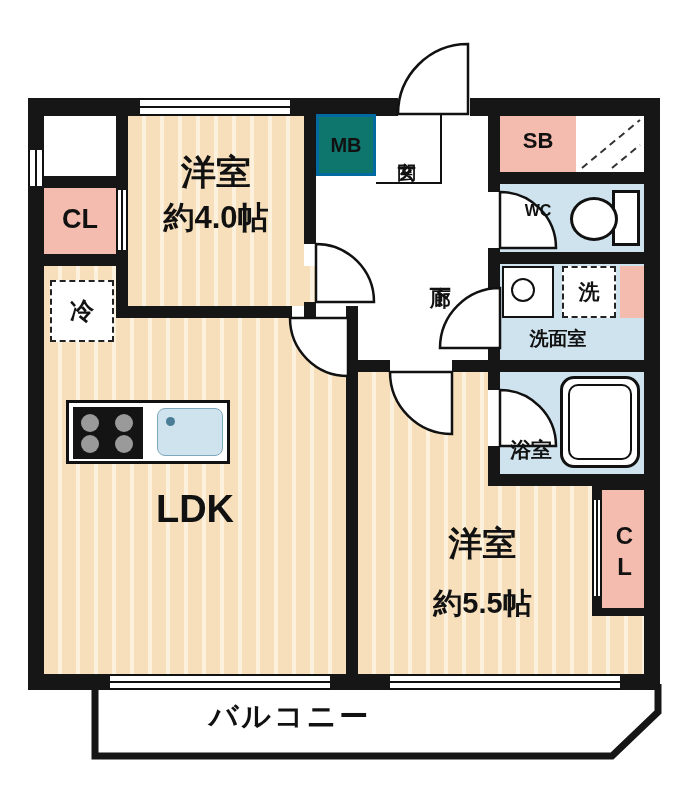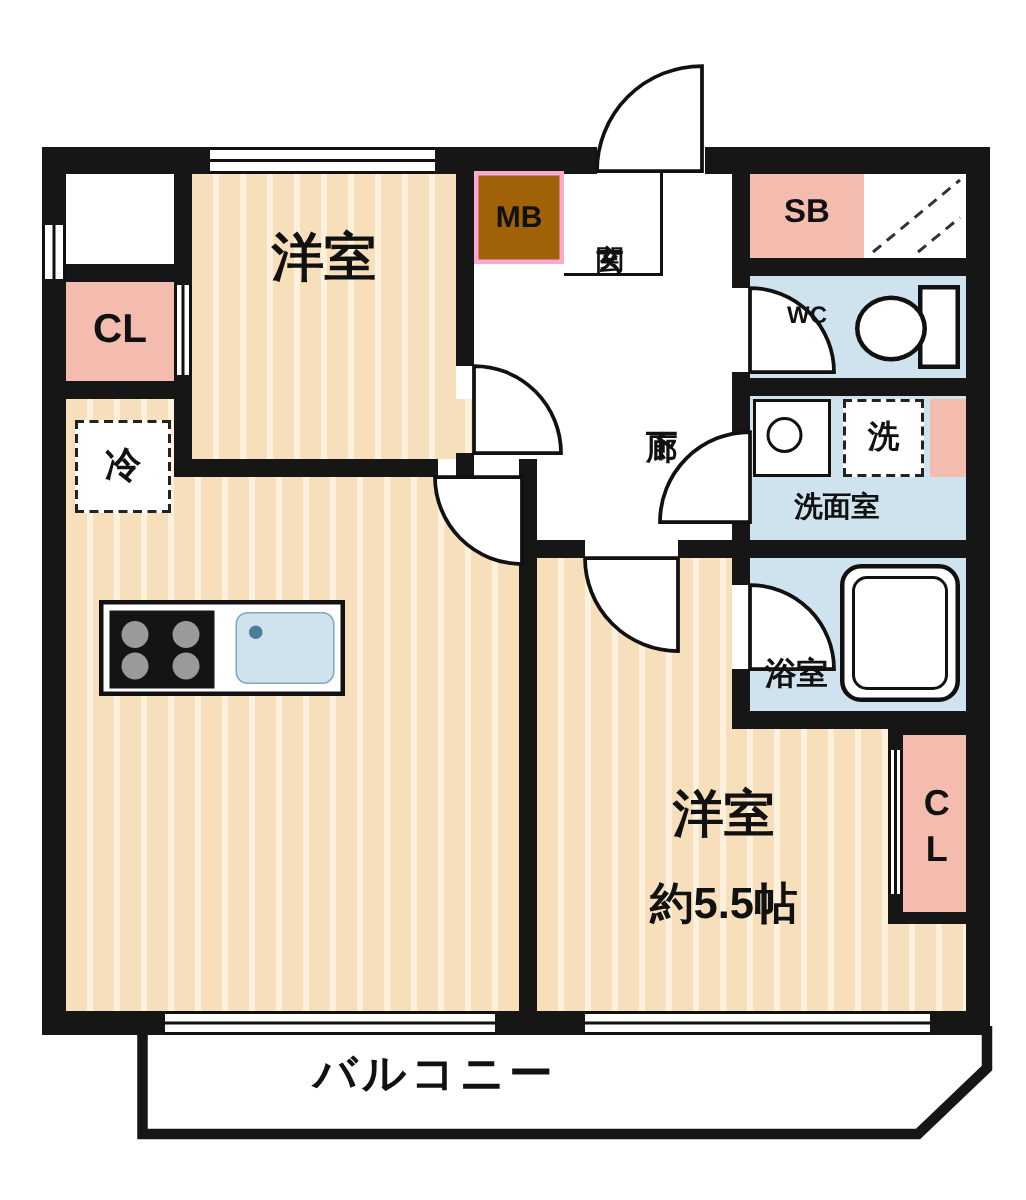--- a/index.html
+++ b/index.html
@@ -16,21 +16,21 @@
             display: flex; align-items: center; justify-content: center; }
 
   .window-h { position: absolute; background: #fff; border-top: 2px solid #111; border-bottom: 2px solid #111; }
   .window-h::after { content: ""; position: absolute; left: 0; right: 0; top: 50%; height: 2px; margin-top: -1px; background: #111; }
   .window-v { position: absolute; background: #fff; border-left: 2px solid #111; border-right: 2px solid #111; }
   .window-v::after { content: ""; position: absolute; top: 0; bottom: 0; left: 50%; width: 2px; margin-left: -1px; background: #111; }
 
   .label { position: absolute; color: #111; font-weight: 700; text-align: center; line-height: 1.15; }
   .vtext { writing-mode: vertical-rl; text-orientation: upright; letter-spacing: 2px; }
 
-  .mb-box { position: absolute; background: #a16207; border: 3px solid #f9a8d4;
+  .mb-box { position: absolute; background: #0f766e; border: 3px solid #0369a1;
             display: flex; align-items: center; justify-content: center; }
   .step   { position: absolute; border-right: 2px solid #111; border-bottom: 2px solid #111; }
 
   
   .counter { position: absolute; background: #fff; border: 3px solid #111; }
   .stove   { position: absolute; background: #141414; }
   .burner  { position: absolute; width: 18px; height: 18px; border-radius: 50%; background: #9a9a9a; }
   .ksink   { position: absolute; background: #cfe3ee; border: 1px solid #7fa8bd; border-radius: 8px; }
   .faucet  { position: absolute; width: 9px; height: 9px; border-radius: 50%; background: #4a7d96; }
   .tub     { position: absolute; background: #fff; border: 3px solid #111; border-radius: 14px; }
@@ -144,23 +144,25 @@
     <path d="M 390 372 A 62 62 0 0 0 452 434 L 452 372 Z" fill="#fff" stroke="#111" stroke-width="2.5"></path>
     <path d="M 500 192 A 56 56 0 0 1 556 248 L 500 248 Z" fill="#fff" stroke="#111" stroke-width="2.5"></path>
     <path d="M 500 288 A 60 60 0 0 0 440 348 L 500 348 Z" fill="#fff" stroke="#111" stroke-width="2.5"></path>
     <path d="M 500 390 A 56 56 0 0 1 556 446 L 500 446 Z" fill="#fff" stroke="#111" stroke-width="2.5"></path>
     <line x1="582" y1="168" x2="640" y2="120" stroke="#333" stroke-width="2" stroke-dasharray="7 5"></line>
     <line x1="612" y1="168" x2="640" y2="145" stroke="#333" stroke-width="2" stroke-dasharray="7 5"></line>
   </svg>
 
   <div class="label" style="left:128px;top:152px;width:176px;font-size:35px">
     <div>洋室</div>
+    <div style="font-size:31px;margin-top:8px">約4.0帖</div>
   </div>
 
   <div class="label" style="left:44px;top:488px;width:302px;font-size:38px">
+    <div>LDK</div>
   </div>
 
   <div class="label" style="left:360px;top:524px;width:245px;font-size:34px">
     <div>洋室</div>
     <div style="font-size:29px;margin-top:24px">約5.5帖</div>
   </div>
 
   <div class="label" style="left:44px;top:204px;width:72px;font-size:27px">CL</div>
   <div class="label vtext" style="left:608px;top:518px;width:30px;height:70px;font-size:24px;letter-spacing:4px">CL</div>
 

